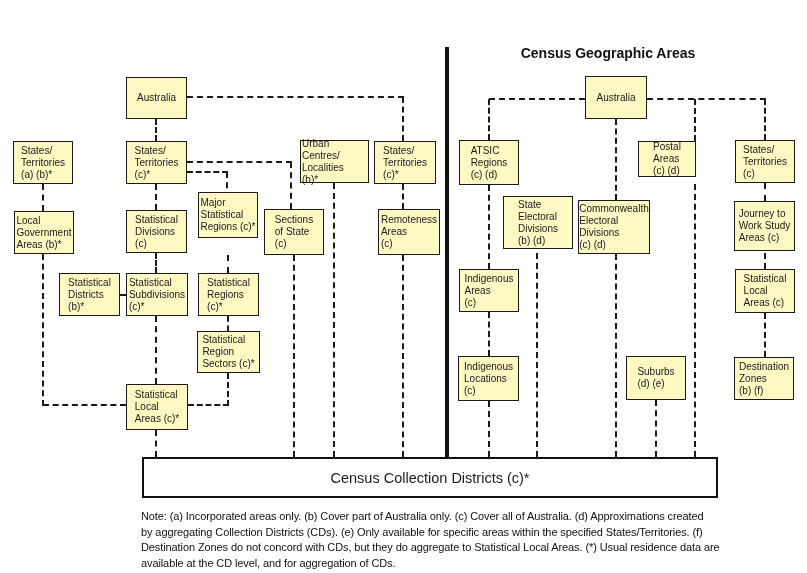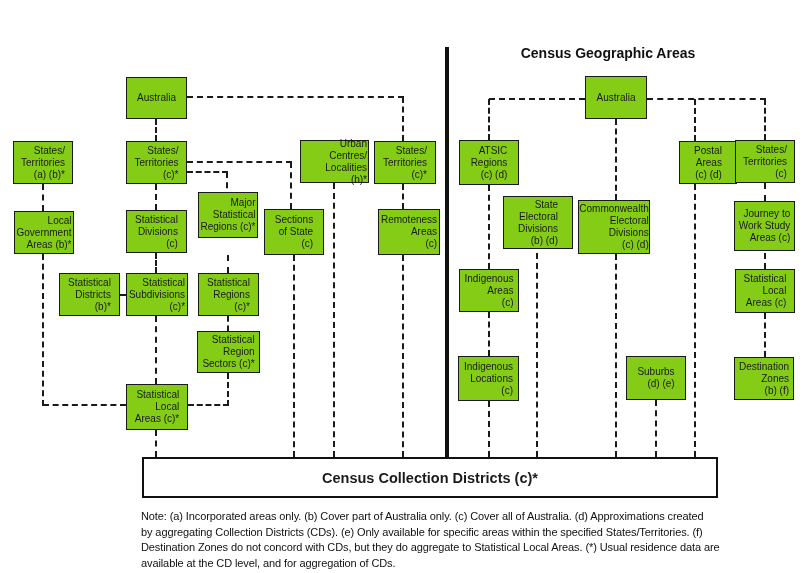--- a/index.html
+++ b/index.html
@@ -16,41 +16,41 @@
     font-weight:bold;
     font-size:14px;
     text-align:center;
     letter-spacing:0px;
     color:#111;
     white-space:nowrap;
   }
   .box{
     position:absolute;
     box-sizing:border-box;
-    background:#84cc16;
+    background:#fef9c3;
     border:1.5px solid #1a1a1a;
     display:flex;
     align-items:center;
     justify-content:center;
-    text-align:right;
+    text-align:left;
     font-size:10px;
     line-height:1.2;
     white-space:pre-line;
     padding:1px;
     z-index:3;
   }
   .census-box{
     position:absolute;
     box-sizing:border-box;
     background:#ffffff;
     border:2.5px solid #111;
     display:flex;
     align-items:center;
     justify-content:center;
-    font-weight:bold;
+    font-weight:normal;
     font-size:14.5px;
     z-index:4;
   }
   .vline{
     position:absolute;
     width:0;
     border-left:2px dashed #1a1a1a;
     z-index:1;
   }
   .hline{
@@ -168,21 +168,21 @@
 Region
 Sectors (c)*</div>
   <div class="box" style="left:126px;top:384px;width:62px;height:46px">Statistical
 Local
 Areas (c)*</div>
 
   <div class="box" style="left:585px;top:76px;width:62px;height:43px">Australia</div>
   <div class="box" style="left:459px;top:140px;width:60px;height:45px">ATSIC
 Regions
 (c) (d)</div>
-  <div class="box" style="left:679px;top:141px;width:58px;height:43px">Postal
+  <div class="box" style="left:638px;top:141px;width:58px;height:36px">Postal
 Areas
 (c) (d)</div>
   <div class="box" style="left:735px;top:140px;width:60px;height:43px">States/
 Territories
 (c)</div>
   <div class="box" style="left:503px;top:196px;width:70px;height:53px">State
 Electoral
 Divisions
 (b) (d)</div>
   <div class="box" style="left:578px;top:200px;width:72px;height:54px">Commonwealth

